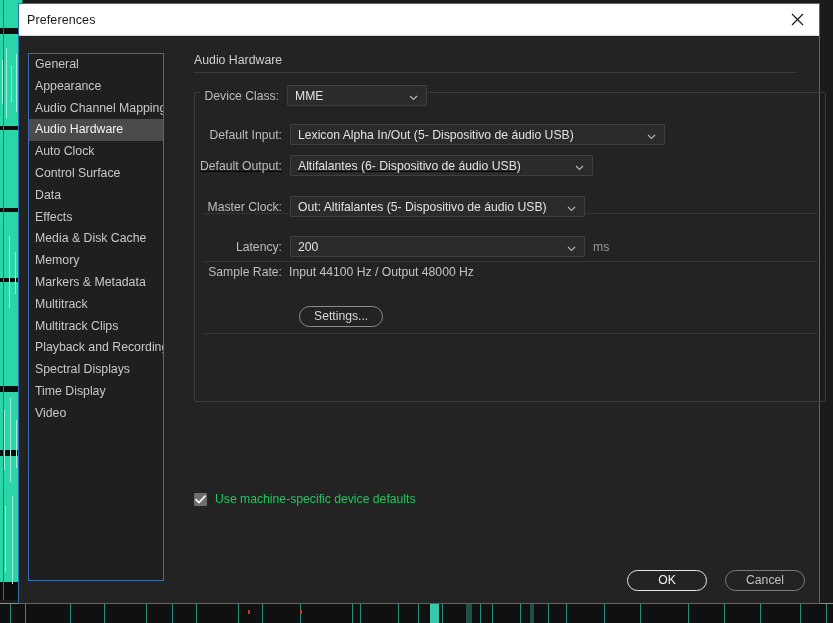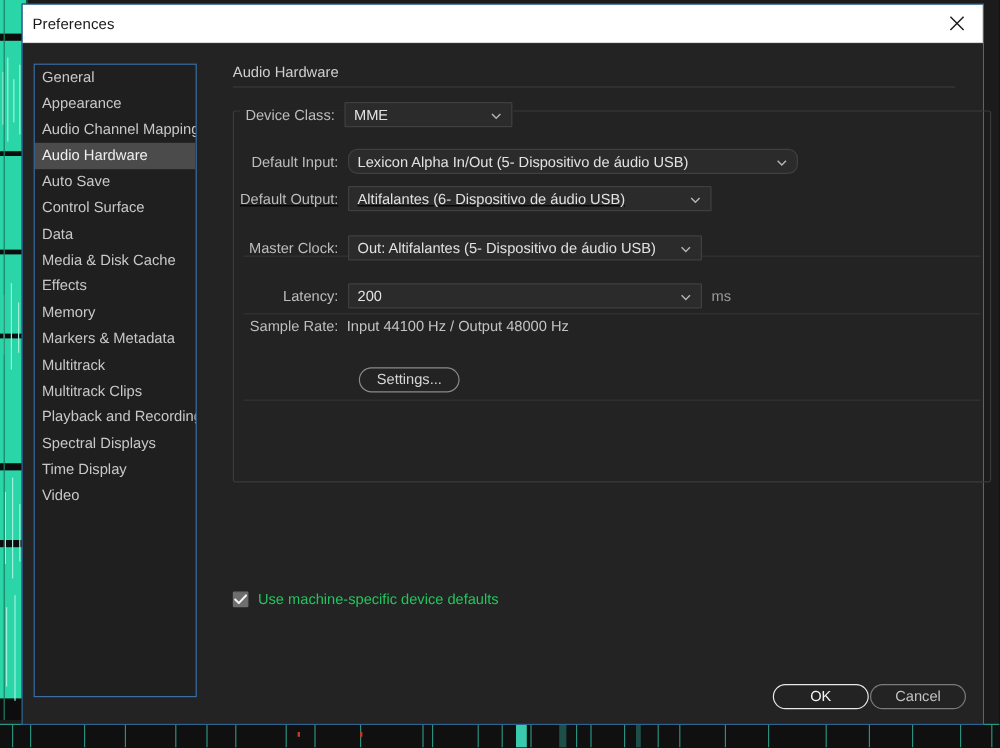--- a/index.html
+++ b/index.html
@@ -294,21 +294,21 @@
     margin-left: 8px;
     cursor: default;
   }
 
   
   #footer {
     position: absolute;
     right: 14px;
     bottom: 12px;
     display: flex;
-    gap: 1px;
+    gap: 18px;
   }
   .btn-dialog {
     width: 80px;
     height: 21px;
     border-radius: 11px;
     background: transparent;
     font-size: 12.2px;
     font-family: "Liberation Sans", sans-serif;
     cursor: pointer;
     line-height: 1;
@@ -401,25 +401,25 @@
     </div>
   </div>
 
   <div id="dialog-body">
 
     <div id="sidebar">
       <div class="nav-item">General</div>
       <div class="nav-item">Appearance</div>
       <div class="nav-item">Audio Channel Mapping</div>
       <div class="nav-item selected">Audio Hardware</div>
-      <div class="nav-item">Auto Save</div>
+      <div class="nav-item">Auto Clock</div>
       <div class="nav-item">Control Surface</div>
       <div class="nav-item">Data</div>
+      <div class="nav-item">Effects</div>
       <div class="nav-item">Media &amp; Disk Cache</div>
-      <div class="nav-item">Effects</div>
       <div class="nav-item">Memory</div>
       <div class="nav-item">Markers &amp; Metadata</div>
       <div class="nav-item">Multitrack</div>
       <div class="nav-item">Multitrack Clips</div>
       <div class="nav-item">Playback and Recording</div>
       <div class="nav-item">Spectral Displays</div>
       <div class="nav-item">Time Display</div>
       <div class="nav-item">Video</div>
     </div>
 
@@ -442,21 +442,21 @@
           <span class="chev">
             <svg width="9" height="6" viewBox="0 0 9 6">
                 <path d="M1 1 L4.5 4.5 L8 1" stroke="#b5b5b5" stroke-width="1.2" fill="none"></path>
               </svg>
           </span>
         </div>
       </div>
 
       <div class="field-row" style="left:17px; top:71px; width:632px;">
         <div class="field-label" style="width:88px;">Default Input:</div>
-        <div class="combo" style="margin-left:8px; width:375px;border-radius:8px;">
+        <div class="combo" style="margin-left:8px; width:375px;">
           <span class="combo-val">Lexicon Alpha In/Out (5- Dispositivo de áudio USB)</span>
           <span class="chev">
             <svg width="9" height="6" viewBox="0 0 9 6">
                 <path d="M1 1 L4.5 4.5 L8 1" stroke="#b5b5b5" stroke-width="1.2" fill="none"></path>
               </svg>
           </span>
         </div>
       </div>
 
       <div class="field-row" style="left:17px; top:102px; width:552px;text-decoration:underline;">

